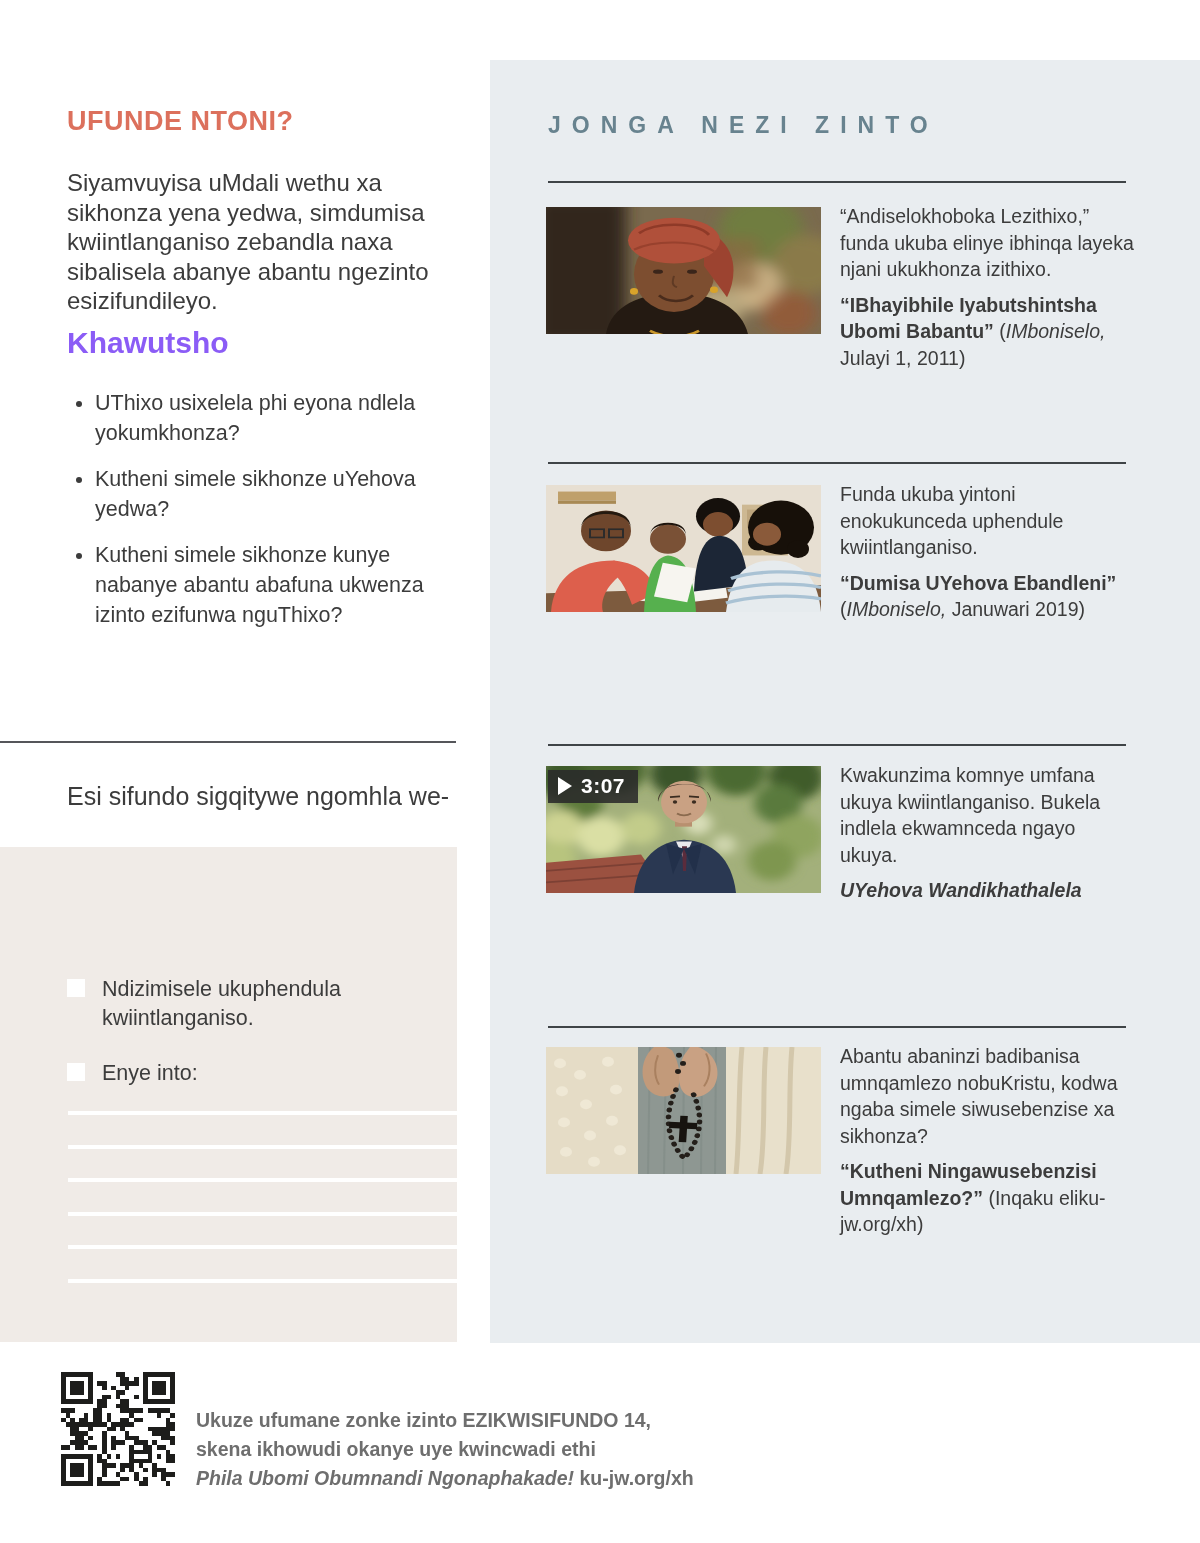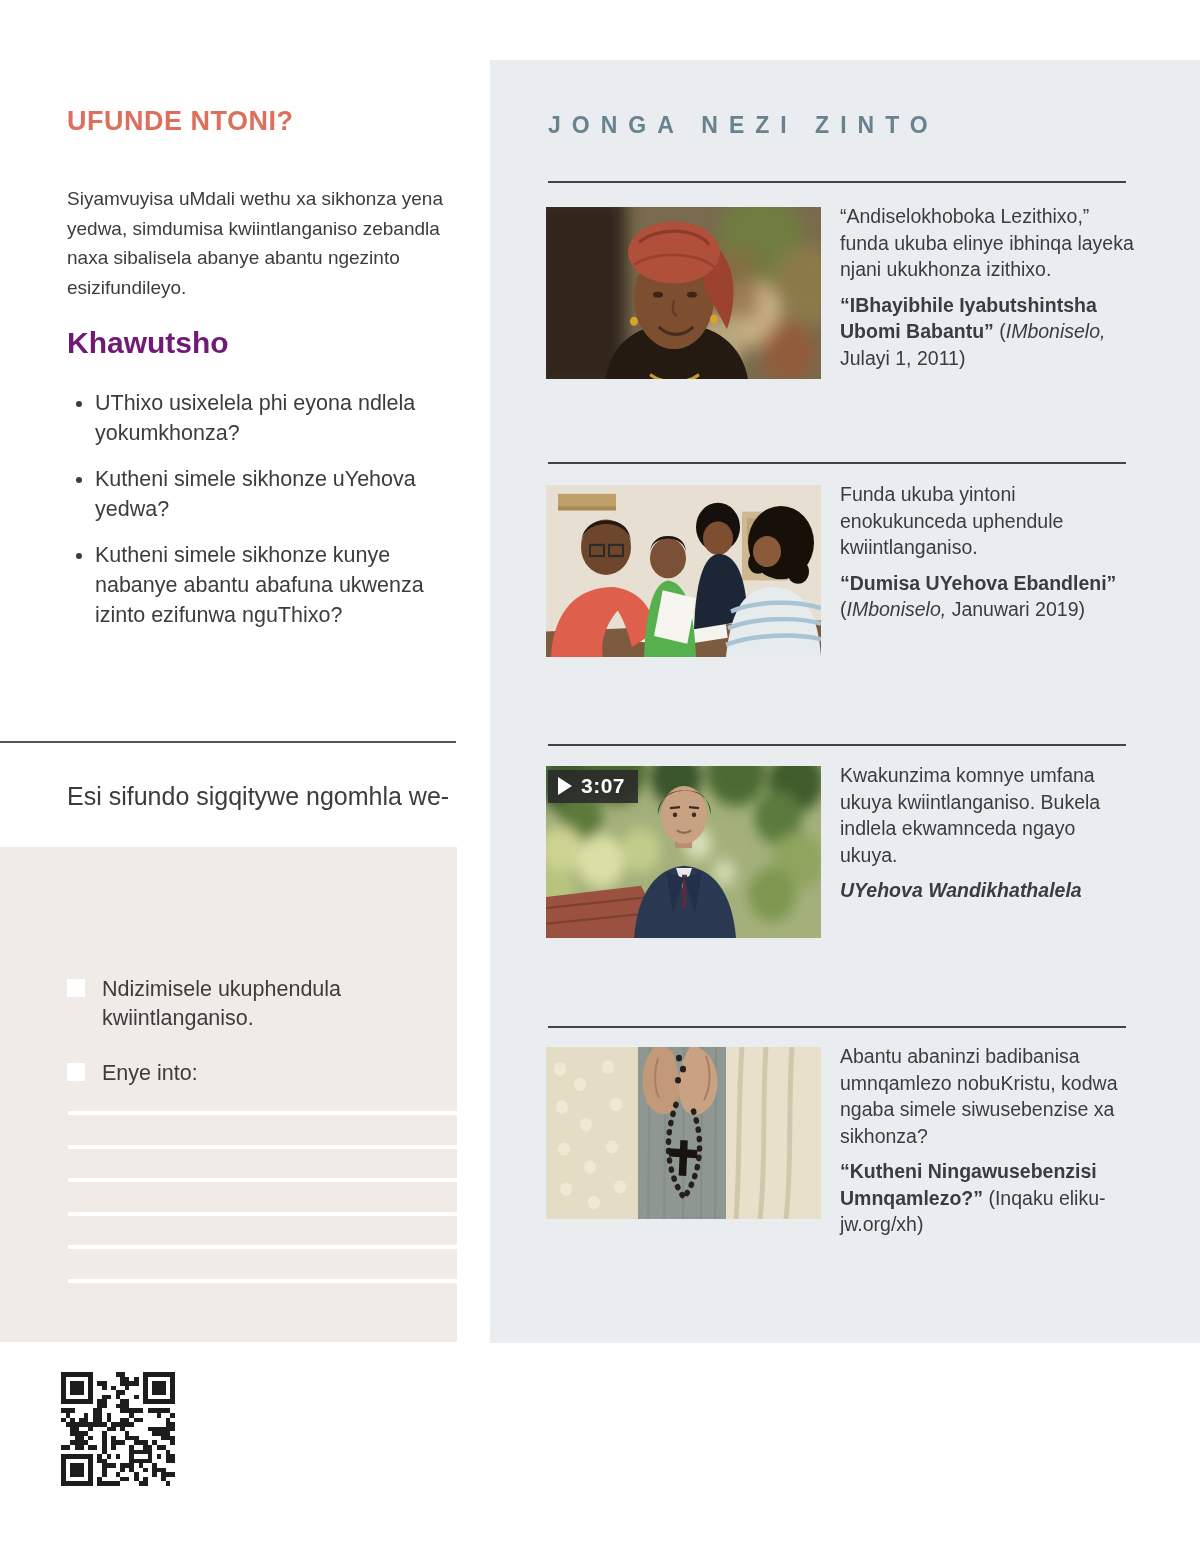--- a/index.html
+++ b/index.html
@@ -3,42 +3,42 @@
 <meta charset="utf-8">
 <style>
   html,body{margin:0;padding:0;background:#fff;}
   .page{
     position:relative; width:1200px; height:1543px; background:#fff; overflow:hidden;
     font-family:"Liberation Sans","DejaVu Sans",sans-serif; color:#3c3c3c;
   }
   
   .learn-heading{position:absolute;left:67px;top:106px;font-size:27px;font-weight:700;
     color:#dc705c;letter-spacing:0.5px;}
-  .intro{position:absolute;left:67px;top:184px;width:398px;font-size:19px;line-height:29.5px;}
-  .say-heading{position:absolute;left:67px;top:326px;font-size:30px;font-weight:700;color:#701a75;}
+  .intro{position:absolute;left:67px;top:168px;width:398px;font-size:24px;line-height:29.5px;}
+  .say-heading{position:absolute;left:67px;top:326px;font-size:30px;font-weight:700;color:#8b5cf6;}
   .questions{position:absolute;left:67px;top:388px;width:352px;margin:0;padding:0 0 0 28px;
     font-size:21.5px;line-height:30px;}
   .questions li{margin-bottom:16px;}
   .left-rule{position:absolute;left:0;top:741px;width:456px;height:2px;background:#55565a;}
   .completion-note{position:absolute;left:67px;top:782px;font-size:25px;}
   .goal-box{position:absolute;left:0;top:847px;width:457px;height:495px;background:#f0ebe7;}
   .goal-heading{position:absolute;left:67px;top:24px;font-size:31px;line-height:45px;
     font-weight:700;color:#76909c;width:330px;}
   .check-row{position:absolute;left:67px;display:flex;width:350px;}
   .check-row.r1{top:128px;} .check-row.r2{top:212px;}
   .checkbox{flex:none;width:18px;height:18px;background:#ffffff;margin:4px 17px 0 0;}
   .check-label{font-size:21.5px;line-height:29px;}
   .write-line{position:absolute;left:68px;width:389px;height:4px;background:#ffffff;}
   
   .panel{position:absolute;left:490px;top:60px;width:710px;height:1283px;background:#e9edf0;}
   .panel-heading{position:absolute;left:58px;top:52px;font-size:23px;font-weight:700;
     letter-spacing:11px;color:#68838f;white-space:nowrap;}
   .prule{position:absolute;left:58px;width:578px;height:2px;background:#3f4447;}
   .media-item{position:absolute;left:56px;display:flex;}
-  .thumb{flex:none;position:relative;width:275px;height:172px;overflow:hidden;background:#6d28d9;}
+  .thumb{flex:none;position:relative;width:275px;height:127px;overflow:hidden;background:#6d28d9;}
   .thumb svg{display:block;width:100%;height:100%;}
   .itext{margin-left:19px;width:296px;font-size:19.5px;line-height:26.5px;margin-top:-4px;}
   .iref{margin-top:9px;}
   .seg-bold{font-weight:700;margin-top:47px;}
   .seg-italic{font-style:italic;text-align:right;}
   .seg-bolditalic{font-weight:700;font-style:italic;}
   .seg-normal{}
   .badge{position:absolute;left:2px;top:4px;background:rgba(42,42,42,0.88);color:#fff;
     display:flex;align-items:center;padding:4px 13px 5px 10px;}
   .play-tri{width:0;height:0;border-left:14px solid #fff;border-top:9px solid transparent;
@@ -481,14 +481,19 @@
         <rect x="1" y="1" width="5" height="5" fill="#fff"></rect>
         <rect x="2" y="2" width="3" height="3" fill="#1d1d1b"></rect>
         <rect x="18" y="0" width="7" height="7" fill="#1d1d1b"></rect>
         <rect x="19" y="1" width="5" height="5" fill="#fff"></rect>
         <rect x="20" y="2" width="3" height="3" fill="#1d1d1b"></rect>
         <rect x="0" y="18" width="7" height="7" fill="#1d1d1b"></rect>
         <rect x="1" y="19" width="5" height="5" fill="#fff"></rect>
         <rect x="2" y="20" width="3" height="3" fill="#1d1d1b"></rect>
       </svg>
   </div>
+  <div class="footer-text">
+    <div>Ukuze ufumane zonke izinto EZIKWISIFUNDO 14,</div>
+    <div>skena ikhowudi okanye uye kwincwadi ethi</div>
+    <div><span class="seg-italic">Phila Ubomi Obumnandi Ngonaphakade!</span><span> ku-jw.org/xh</span></div>
+  </div>
 
 </div>
 
 </body></html>

